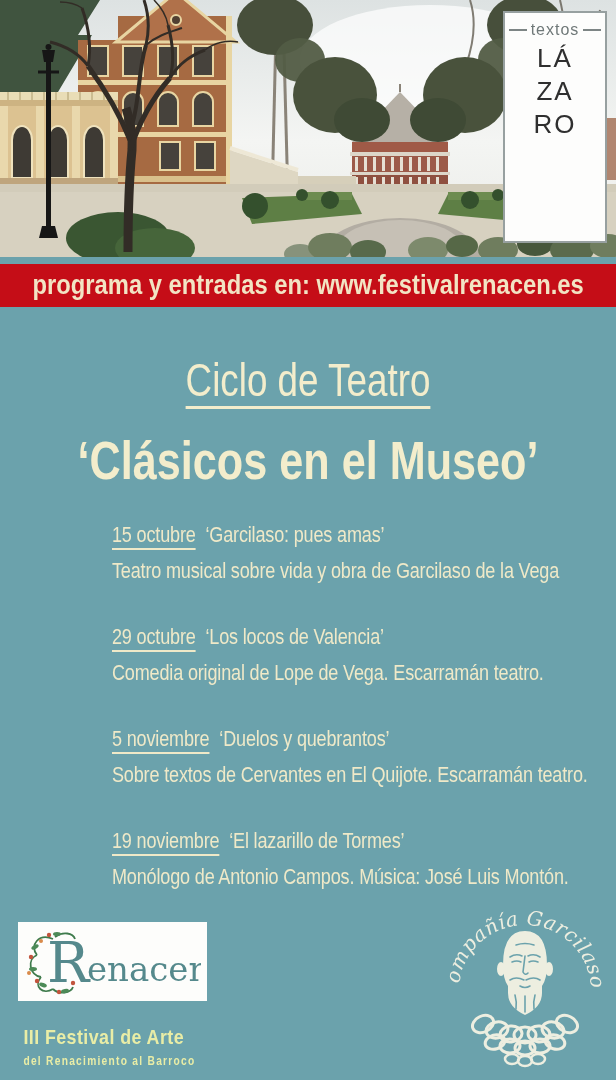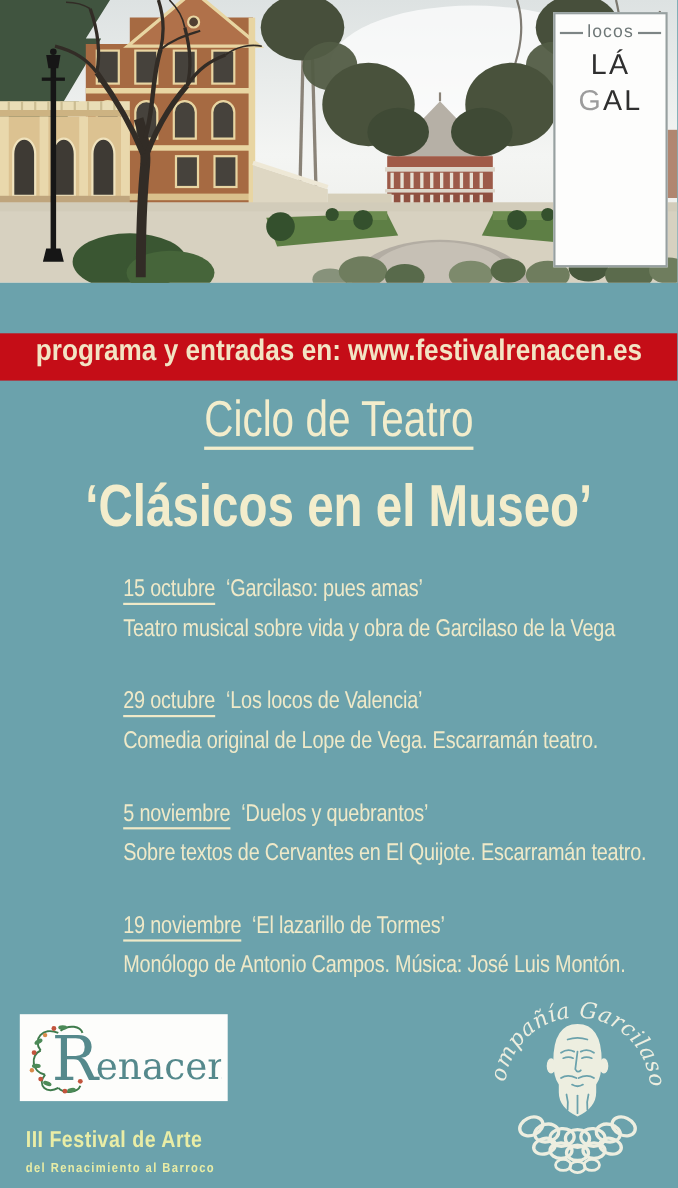--- a/index.html
+++ b/index.html
@@ -25,21 +25,21 @@
   .museo-head { display:flex; align-items:center; gap:4px; margin:8px 4px 0 4px; }
   .hline { flex:1; height:2px; background:#7d8585; }
   .museo-word { font-size:16px; color:#6f7878; letter-spacing:1px; }
   .museo-stack { text-align:center; margin-top:3px; }
   .mrow { font-size:26px; line-height:33px; letter-spacing:2px; color:#2f2f2f; }
   .mrow .gray { color:#9c9c9c; }
 
   
   .banner {
     position:absolute; top:264px; left:0; width:616px; height:43px;
-    background:#c50d17; display:flex; align-items:flex-start; justify-content:center;margin-top:39px;
+    background:#c50d17; display:flex; align-items:center; justify-content:center;
   }
   .banner-text {
     color:#f2e4c4; font-size:27px; font-weight:700; white-space:nowrap;
     transform:scaleX(.88); letter-spacing:0;
   }
 
   
   .content { position:absolute; top:307px; left:0; width:616px; color:#efe9c8; }
   .cycle-title {
     margin:46px 0 0 0; text-align:center;
@@ -252,26 +252,27 @@
         <ellipse cx="498" cy="250" rx="20" ry="13" fill="#6f7d5e"></ellipse>
         <ellipse cx="535" cy="244" rx="18" ry="12" fill="#47573c"></ellipse>
         <ellipse cx="572" cy="250" rx="22" ry="14" fill="#5b6b4c"></ellipse>
         <ellipse cx="608" cy="246" rx="18" ry="12" fill="#6f7d5e"></ellipse>
       </g>
     </svg>
 
     <div class="museo-box">
       <div class="museo-head">
         <span class="hline"></span>
-        <span class="museo-word">locos</span>
+        <span class="museo-word">textos</span>
         <span class="hline"></span>
       </div>
       <div class="museo-stack">
         <div class="mrow">LÁ</div>
-        <div class="mrow"><span class="gray">G</span><span>AL</span></div>
+        <div class="mrow">ZA</div>
+        <div class="mrow">RO</div>
       </div>
     </div>
   </div>
 
   <div class="banner">
     <span class="banner-text">programa y entradas en: www.festivalrenacen.es</span>
   </div>
 
   <div class="content">
     <h1 class="cycle-title">Ciclo de Teatro</h1>

